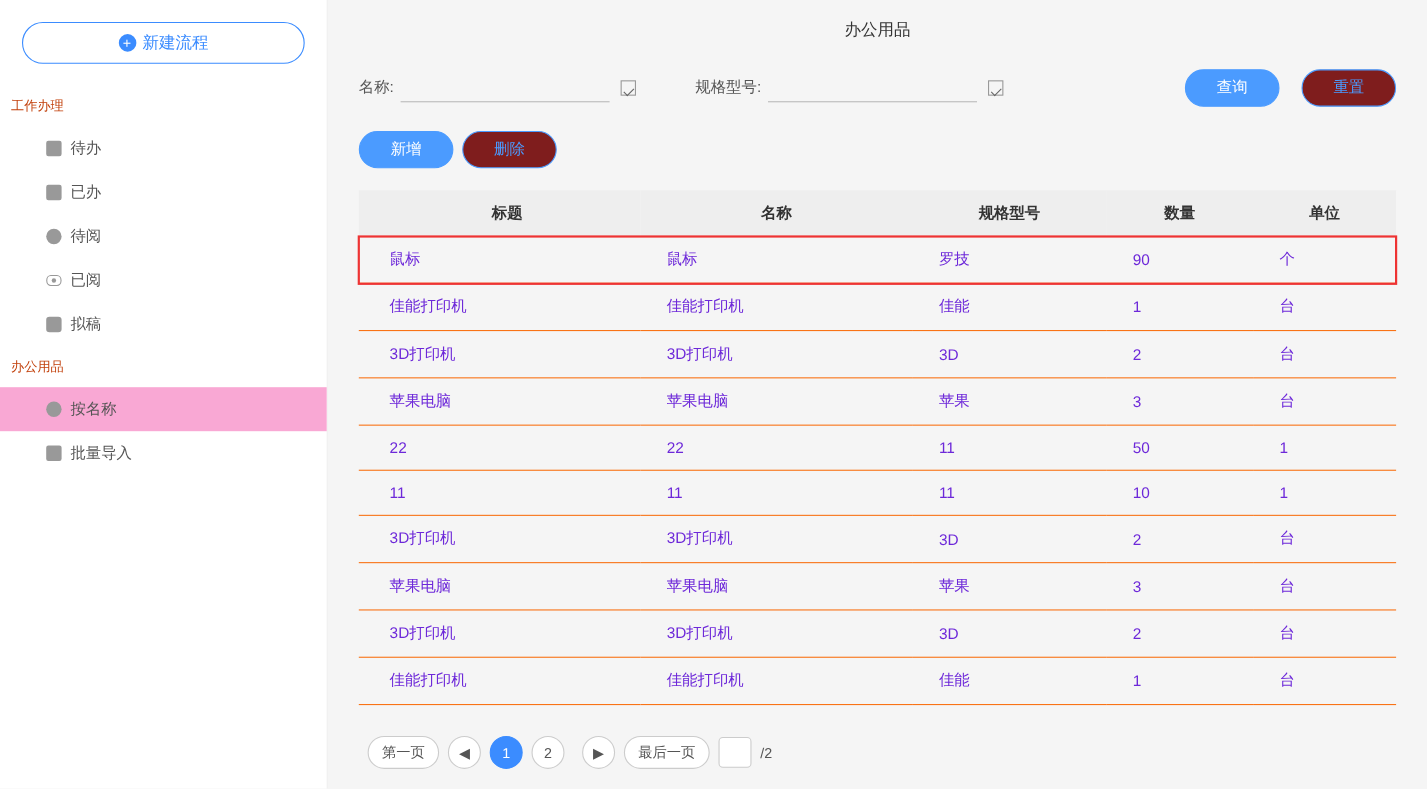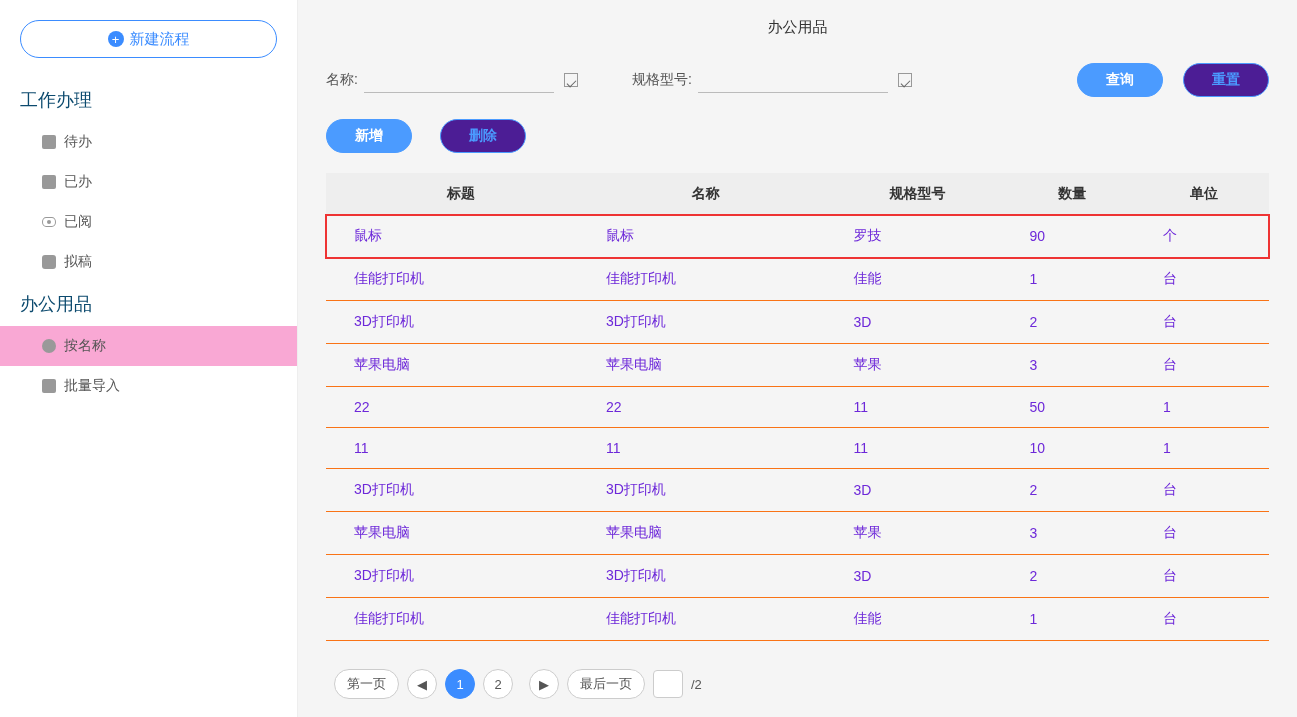--- a/index.html
+++ b/index.html
@@ -49,23 +49,23 @@
     border-radius: 50%;
     background: #3b8cff;
     color: #fff;
     display: inline-flex;
     align-items: center;
     justify-content: center;
     font-size: 13px;
     line-height: 1;
   }
   .nav-section-title {
-    padding: 10px 20px;
-    font-size: 18px;
-    color: #0c4a6e;
+    padding: 10px 10px;
+    font-size: 12px;
+    color: #c2410c;
   }
   .nav-item {
     padding: 11px 26px 11px 42px;
     font-size: 14px;
     color: #555;
     cursor: pointer;
     display: flex;
     align-items: center;
     gap: 8px;
   }
@@ -167,35 +167,34 @@
   .btn {
     height: 34px;
     padding: 0 28px;
     border-radius: 18px;
     font-size: 14px;
     cursor: pointer;
     border: 1px solid transparent;
     display: inline-flex;
     align-items: center;
     justify-content: flex-start;
-    font-weight: bold;
   }
   .btn-primary {
     background: #4b9bff;
     color: #fff;
     border-color: #4b9bff;
   }
   .btn-outline {
-    background: #4c1d95;
+    background: #7f1d1d;
     color: #4b9bff;
     border-color: #4b9bff;
   }
   .action-row {
     display: flex;
-    gap: 28px;
+    gap: 8px;
     margin-bottom: 20px;
   }
   
   .table {
     width: 100%;
     border-collapse: collapse;
   }
   .table th {
     background: #eeeeee;
     padding: 12px 14px;
@@ -266,20 +265,24 @@
     </div>
 
     <div class="nav-section-title">工作办理</div>
     <div class="nav-item">
       <span class="nav-icon"></span>
       <span>待办</span>
     </div>
     <div class="nav-item">
       <span class="nav-icon"></span>
       <span>已办</span>
+    </div>
+    <div class="nav-item">
+      <span class="nav-icon circle"></span>
+      <span>待阅</span>
     </div>
     <div class="nav-item">
       <span class="nav-icon eye"></span>
       <span>已阅</span>
     </div>
     <div class="nav-item">
       <span class="nav-icon pencil"></span>
       <span>拟稿</span>
     </div>
 

